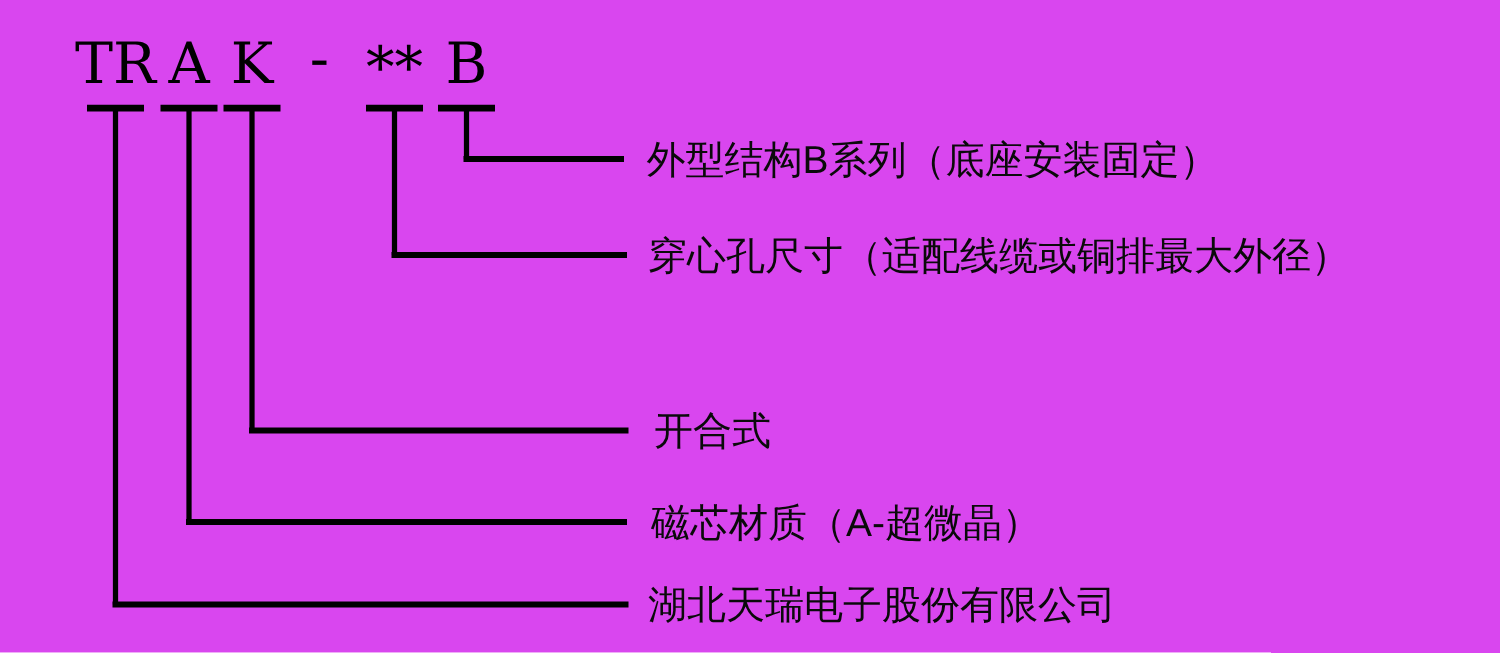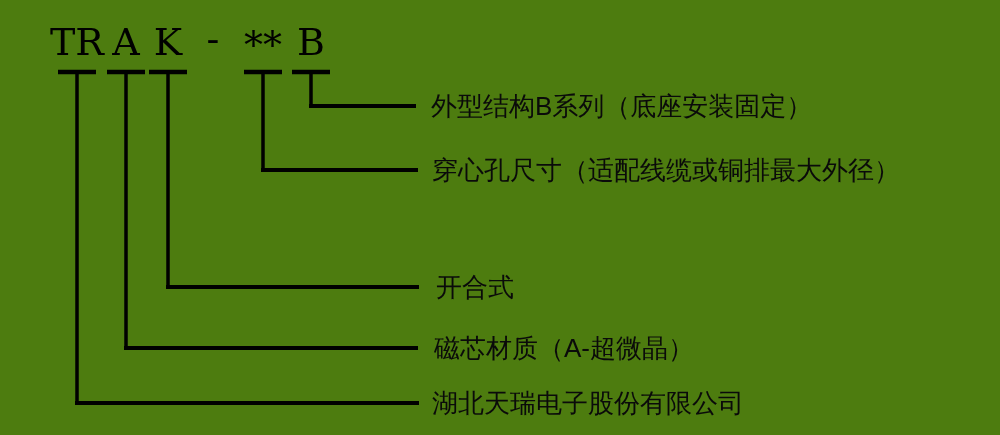--- a/index.html
+++ b/index.html
@@ -4,21 +4,21 @@
 <style>
   html, body {
     margin: 0;
     padding: 0;
     background: #ffffff;
   }
   .stage {
     position: relative;
     width: 1000px;
     height: 435px;
-    background: #4d7c0f;
+    background: #d946ef;
     overflow: hidden;
   }
   svg { display: block; }
   .code-text {
     font-family: "DejaVu Serif", "Liberation Serif", serif;
     font-size: 38px;
     fill: #000000;
   }
   .label-text {
     font-family: "Liberation Sans", "DejaVu Sans", sans-serif;

